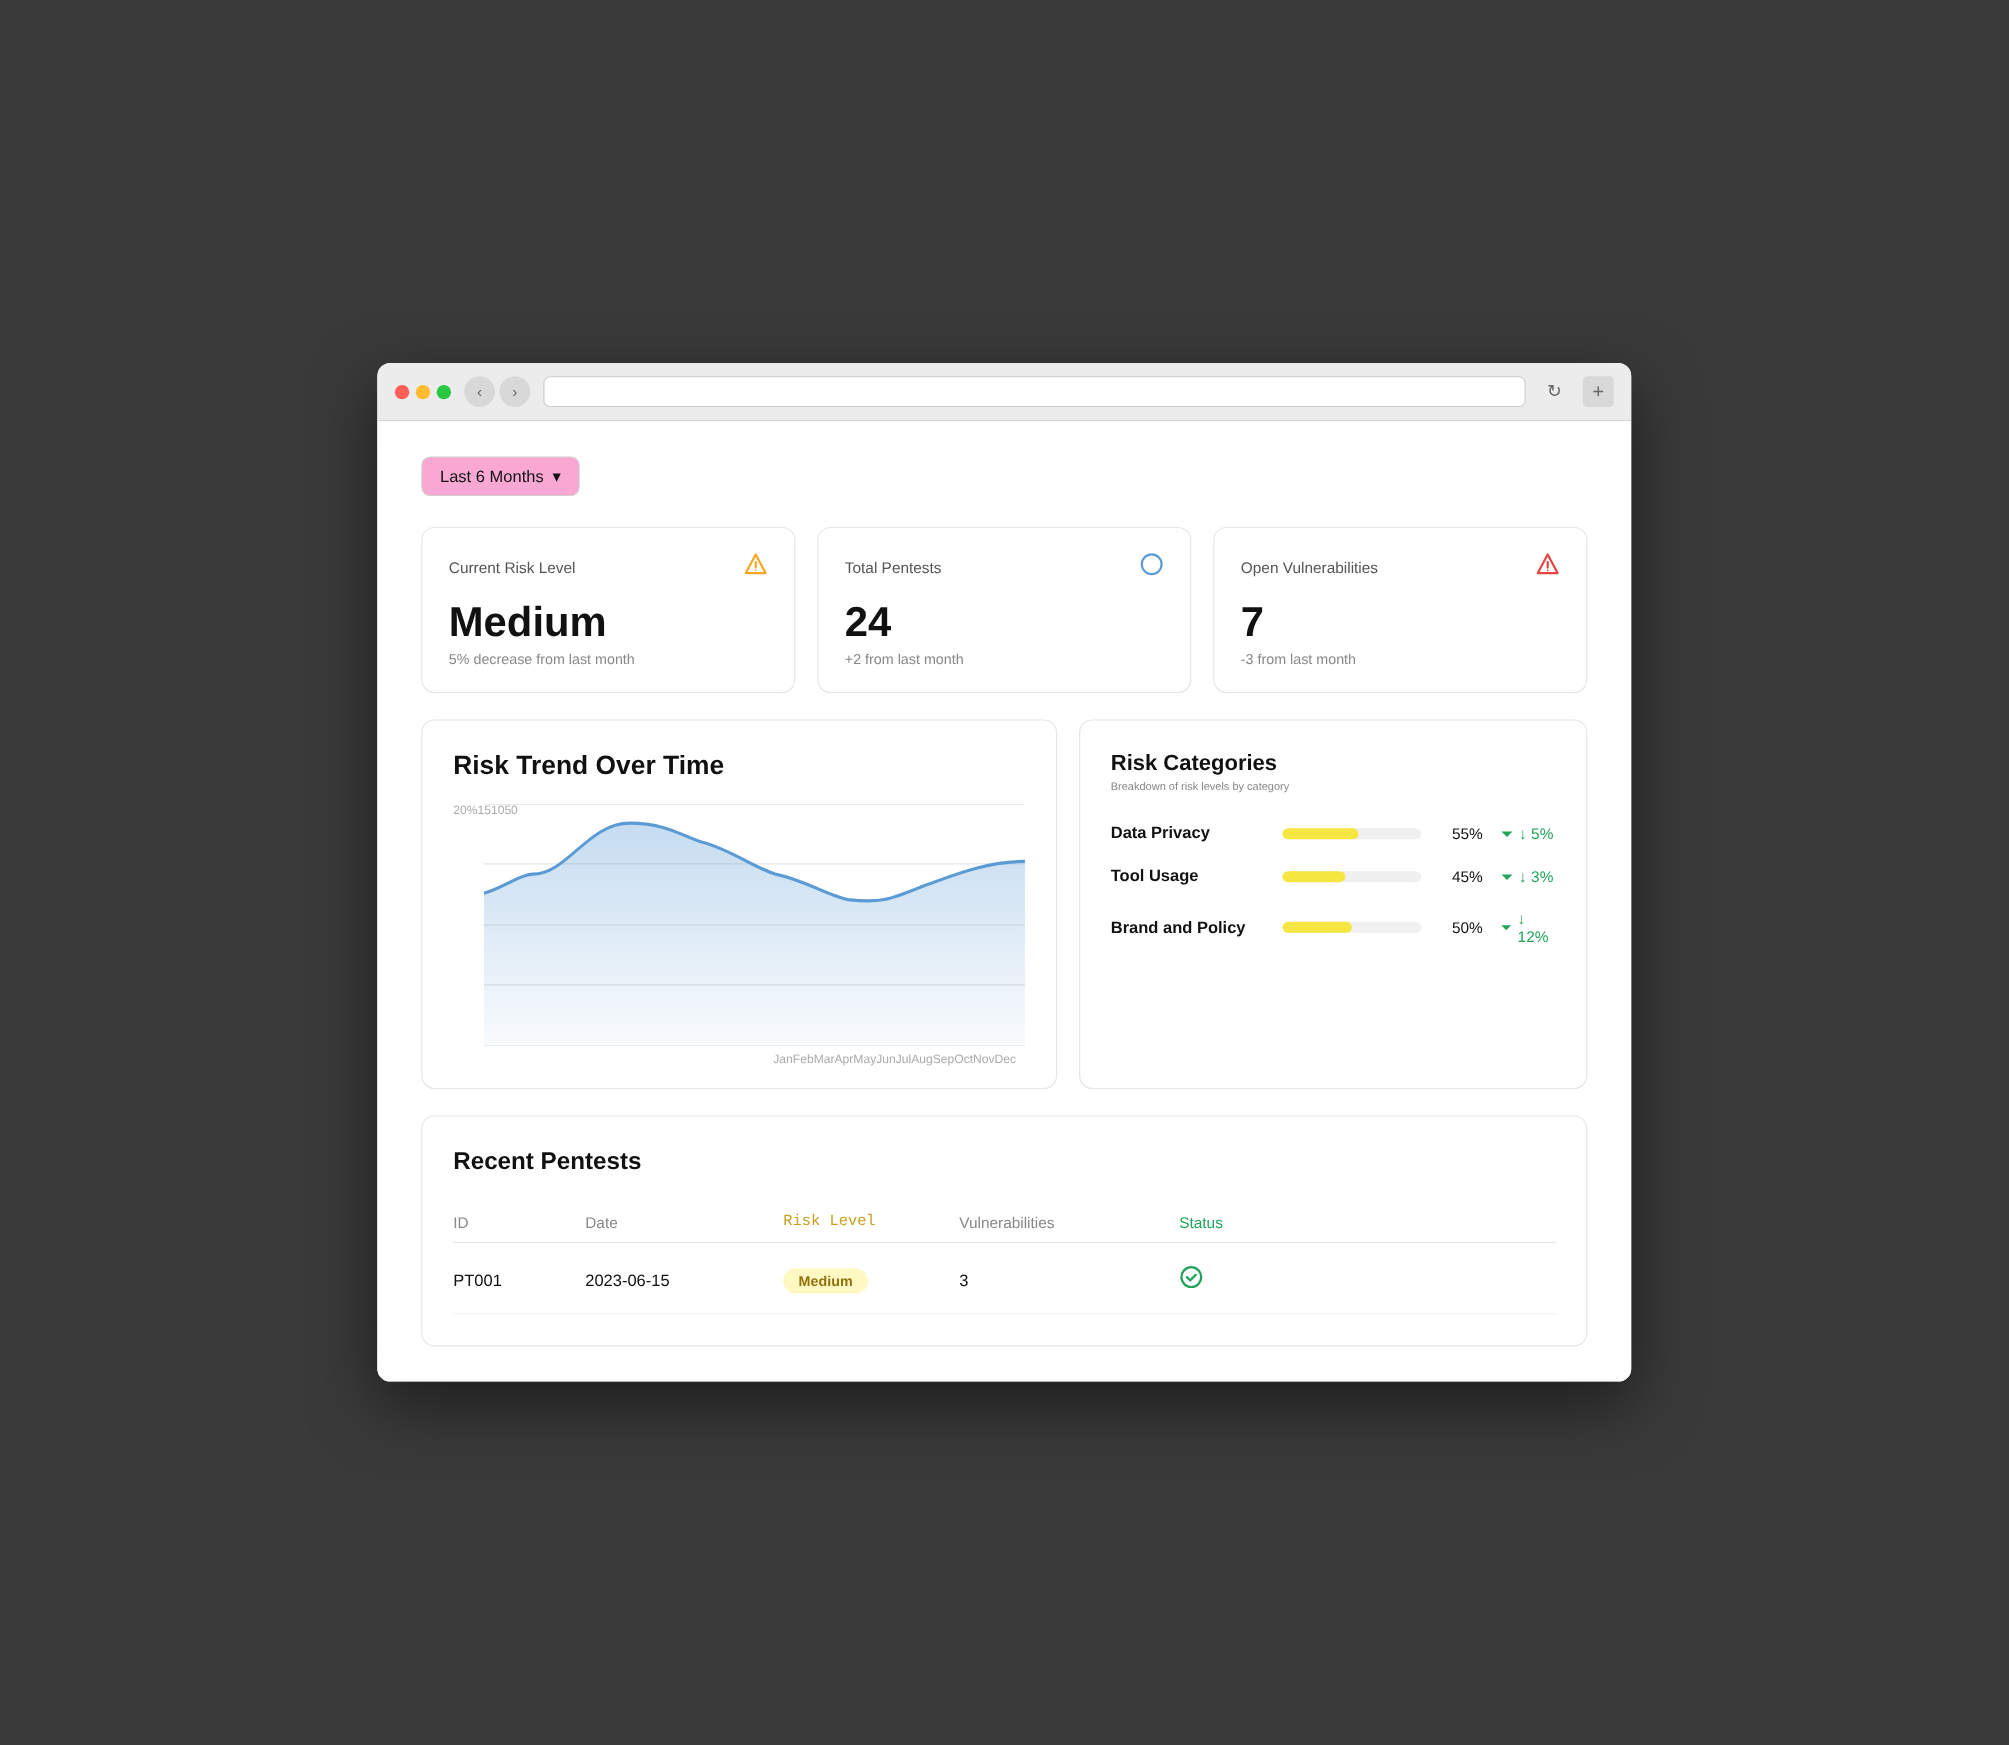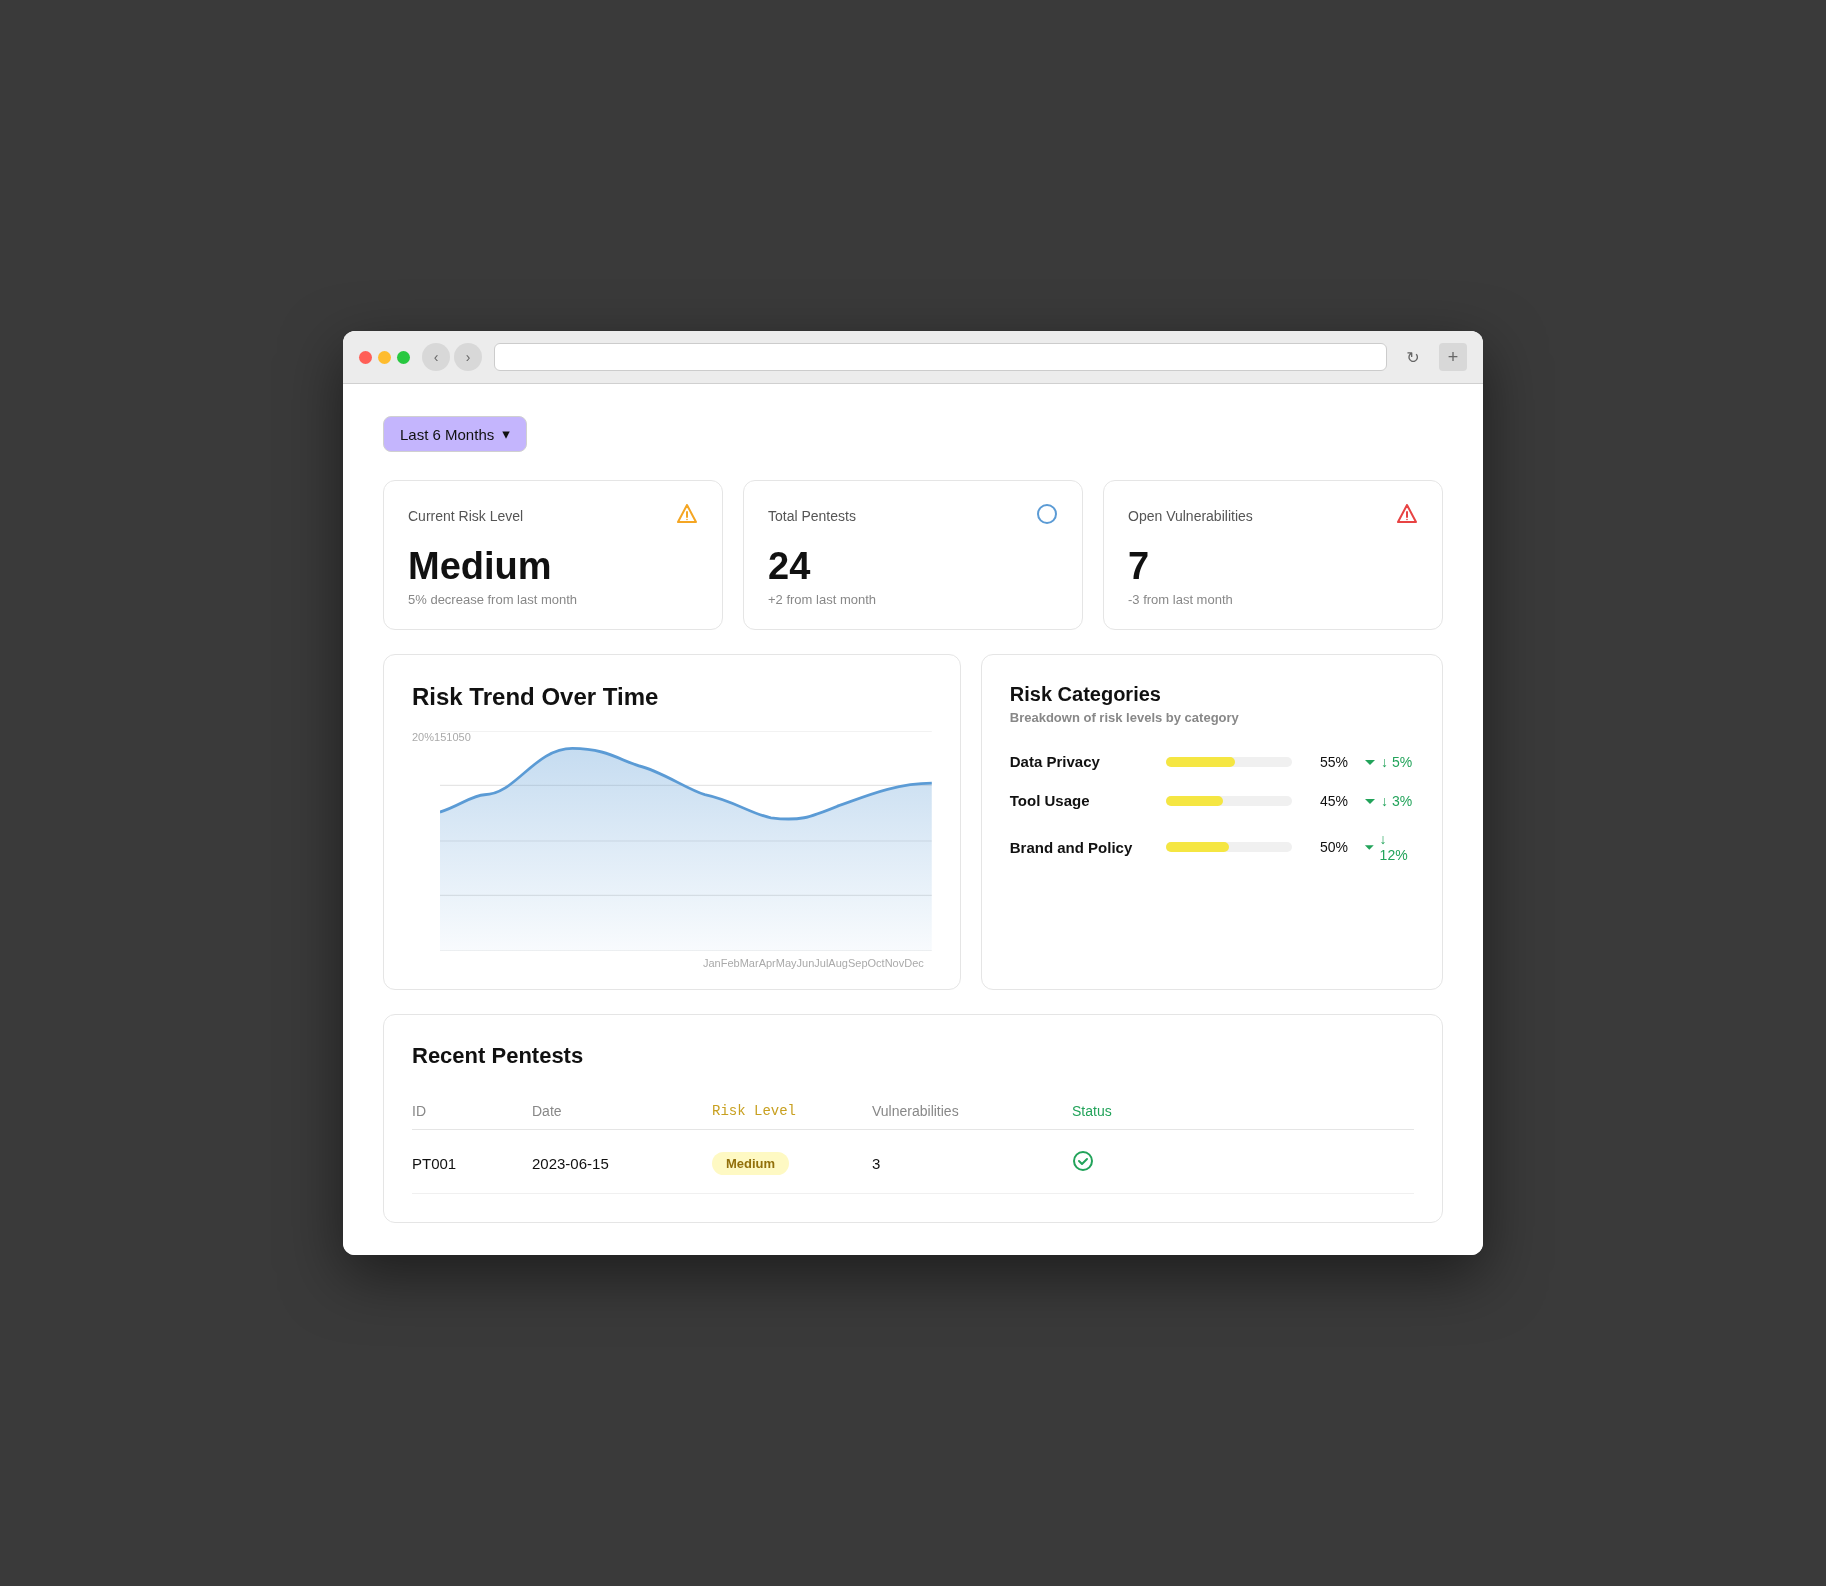--- a/index.html
+++ b/index.html
@@ -87,21 +87,21 @@
     .time-filter {
       display: flex;
       align-items: center;
       gap: 8px;
       border: 1px solid #d0d0d0;
       border-radius: 8px;
       padding: 8px 16px;
       font-size: 15px;
       color: #111;
       cursor: pointer;
-      background: #c4b5fd;
+      background: #f9a8d4;
     }
     .cards-row {
       display: grid;
       grid-template-columns: 1fr 1fr 1fr;
       gap: 20px;
       margin-bottom: 24px;
     }
     .card {
       border: 1px solid #e5e5e5;
       border-radius: 12px;
@@ -167,24 +167,23 @@
       border-radius: 12px;
       padding: 28px 28px;
     }
     .risk-cat-title {
       font-size: 20px;
       font-weight: 800;
       color: #111;
       margin-bottom: 4px;
     }
     .risk-cat-subtitle {
-      font-size: 13px;
+      font-size: 10px;
       color: #888;
       margin-bottom: 28px;
-      font-weight: bold;
     }
     .risk-cat-row {
       display: flex;
       align-items: center;
       gap: 16px;
       margin-bottom: 22px;
     }
     .risk-cat-label {
       font-size: 15px;
       font-weight: 700;

